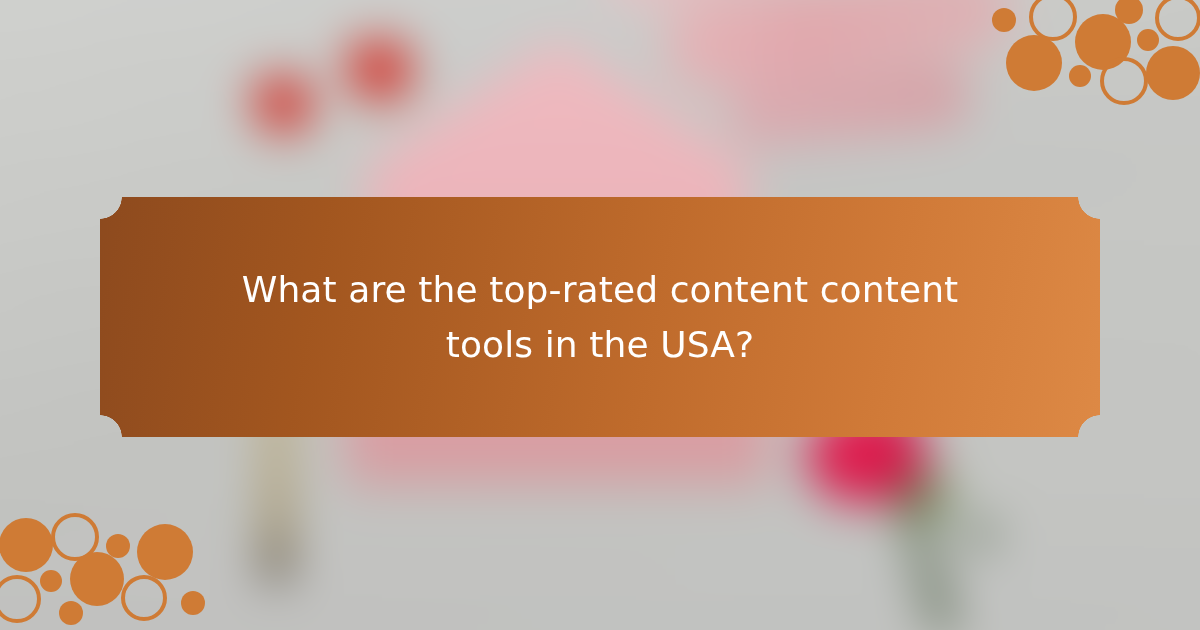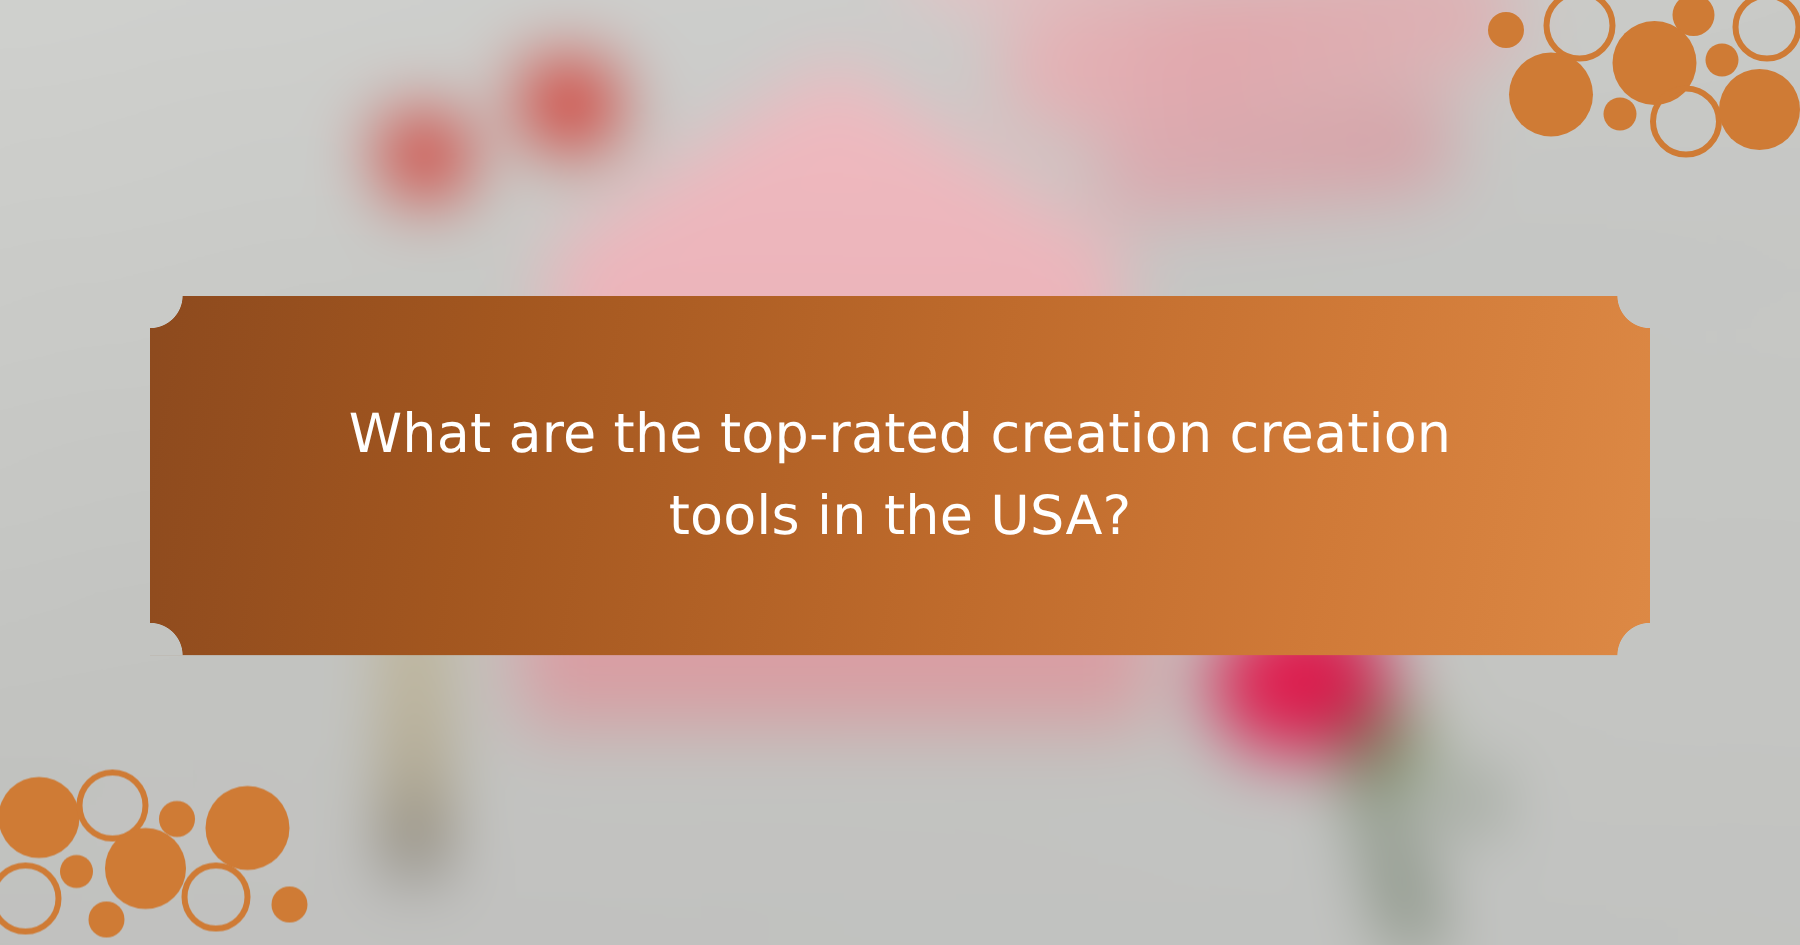--- a/index.html
+++ b/index.html
@@ -234,16 +234,16 @@
         <circle cx="97" cy="74" r="27" fill="#cf7b35"></circle>
         <circle cx="51" cy="76" r="11" fill="#cf7b35"></circle>
         <circle cx="144" cy="93" r="21" fill="none" stroke="#cf7b35" stroke-width="4"></circle>
         <circle cx="17" cy="94" r="22" fill="none" stroke="#cf7b35" stroke-width="4"></circle>
         <circle cx="71" cy="108" r="12" fill="#cf7b35"></circle>
         <circle cx="193" cy="98" r="12" fill="#cf7b35"></circle>
       </svg>
   </div>
 
   <div id="banner">
-    <div id="headline">What are the top-rated creation creation tools in the USA?</div>
+    <div id="headline">What are the top-rated content content tools in the USA?</div>
   </div>
 
 </div>
 
 </body></html>

